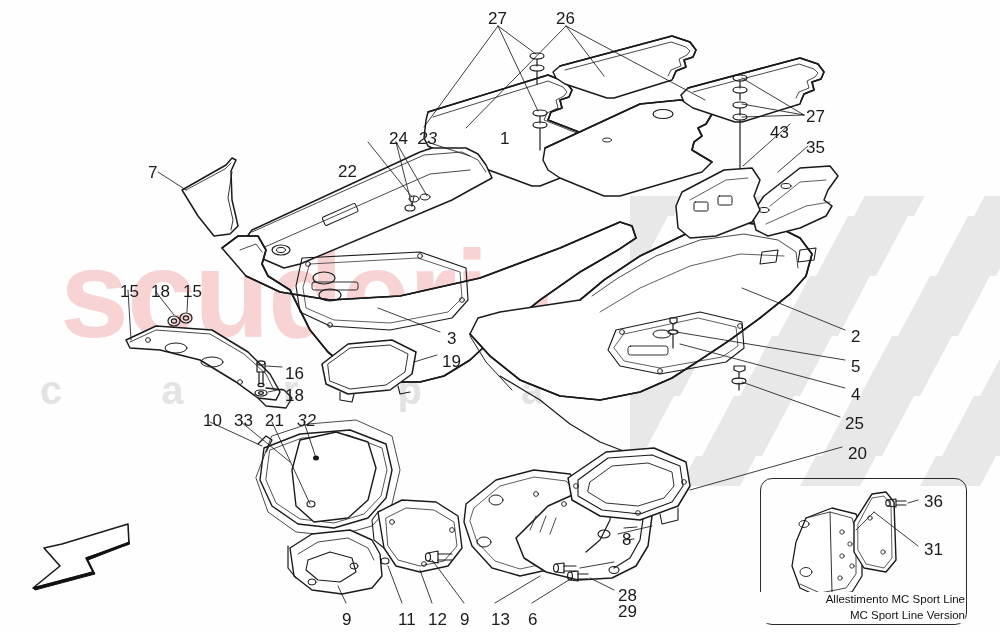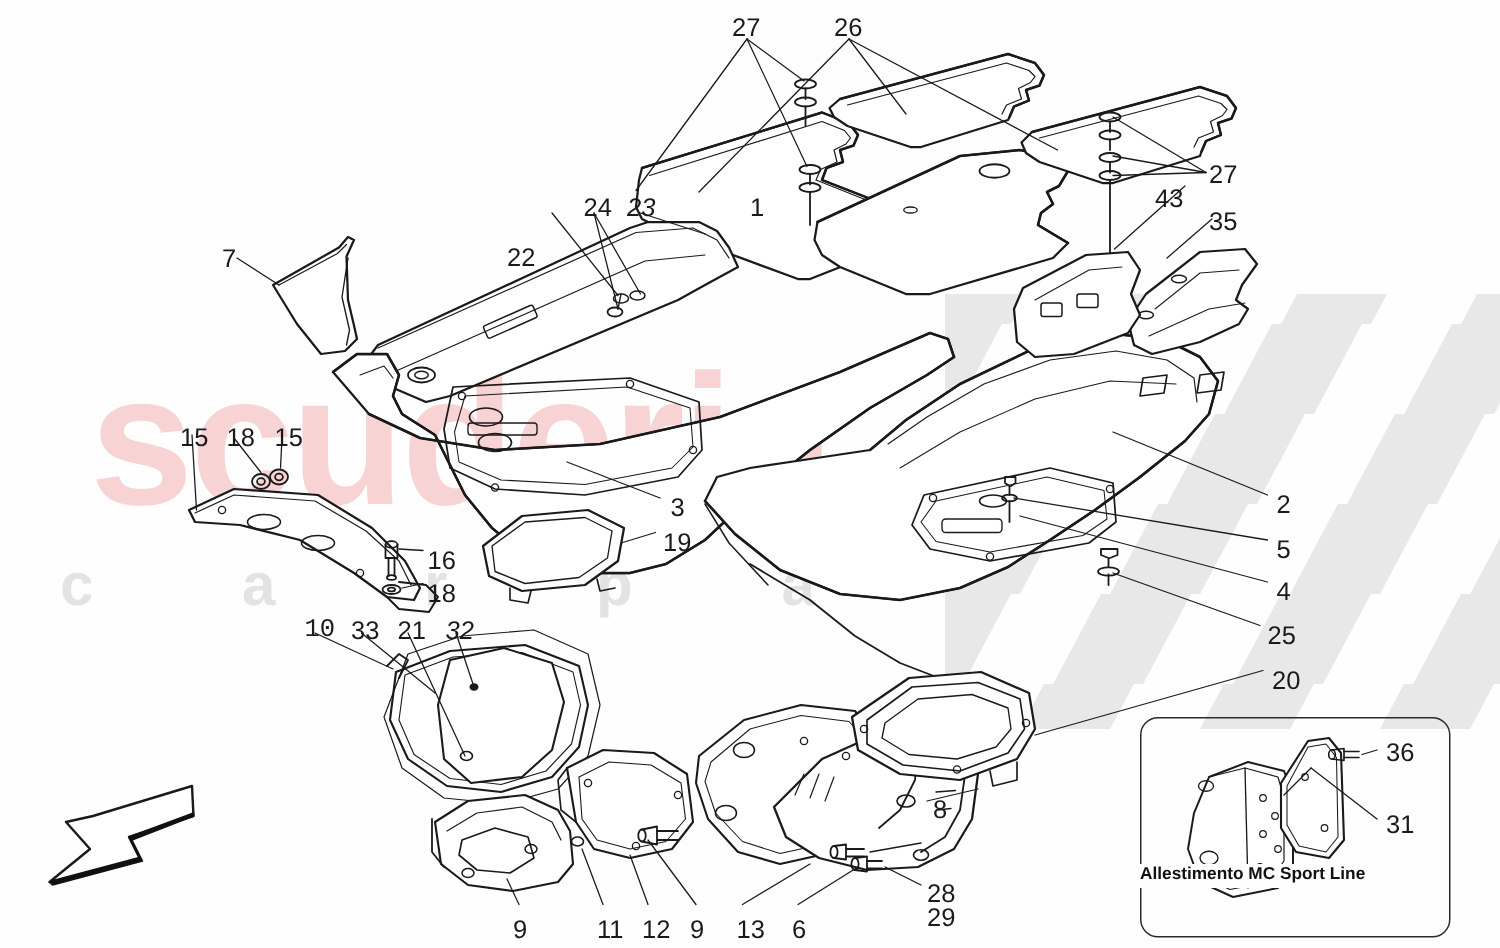--- a/index.html
+++ b/index.html
@@ -26,22 +26,22 @@
   
   #art{position:absolute;left:0;top:0;width:1000px;height:632px;}
 
   
   .num{position:absolute;font-family:"Liberation Sans",sans-serif;
        font-size:17px;color:#1a1a1a;line-height:1;white-space:nowrap;}
 
   
   #inset{position:absolute;left:760px;top:478px;width:205px;height:145px;
          border:1.3px solid #2a2a2a;border-radius:12px;background:transparent;}
-  #inset-caption{position:absolute;left:760px;top:576px;width:205px;
-         text-align:left;font-size:11.5px;font-weight:bold;color:#111;
+  #inset-caption{position:absolute;left:760px;top:592px;width:205px;
+         text-align:right;font-size:11.5px;font-weight:normal;color:#111;
          line-height:1.35;}
   #inset-caption span{display:block;background:#fefefe;}
 </style>
 </head>
 <body>
 
 <div id="stage">
 
   <div class="wm" id="wm-scuderia">scuderia</div>
 
@@ -434,20 +434,21 @@
         <path d="M918 546 L874 512" stroke-width="0.85"></path>
         <path d="M874 512 L856 530" stroke-width="0.85"></path>
       </g>
 
     </g>
   </svg>
 
   <div id="inset"></div>
   <div id="inset-caption">
     <span>Allestimento MC Sport Line</span>
+    <span>MC Sport Line Version</span>
   </div>
 
   <div id="callout-layer">
       <div class="num" style="left: 488px; top: 10px;">27</div>
       <div class="num" style="left: 556px; top: 10px; text-align: center;">26</div>
       <div class="num" style="left: 806px; top: 108px;">27</div>
       <div class="num" style="left: 770px; top: 124px;">43</div>
       <div class="num" style="left: 806px; top: 139px;">35</div>
       <div class="num" style="left: 338px; top: 130px; margin-top: 33px;">22</div>
       <div class="num" style="left: 389px; top: 130px;">24</div>
@@ -458,21 +459,21 @@
       <div class="num" style="left: 151px; top: 283px;">18</div>
       <div class="num" style="left: 183px; top: 283px;">15</div>
       <div class="num" style="left: 447px; top: 330px;">3</div>
       <div class="num" style="left: 851px; top: 328px;">2</div>
       <div class="num" style="left: 851px; top: 358px;">5</div>
       <div class="num" style="left: 442px; top: 353px;">19</div>
       <div class="num" style="left: 285px; top: 365px; text-align: center;">16</div>
       <div class="num" style="left: 851px; top: 386px;">4</div>
       <div class="num" style="left: 285px; top: 387px;">18</div>
       <div class="num" style="left: 845px; top: 415px;">25</div>
-      <div class="num" style="left: 203px; top: 412px; font-family: Liberation Mono, monospace;">10</div>
+      <div class="num" style="left: 203px; top: 412px;">10</div>
       <div class="num" style="left: 234px; top: 412px;">33</div>
       <div class="num" style="left: 265px; top: 412px;">21</div>
       <div class="num" style="left: 297px; top: 412px; font-style: italic;">32</div>
       <div class="num" style="left: 848px; top: 445px;">20</div>
       <div class="num" style="left: 924px; top: 493px;">36</div>
       <div class="num" style="left: 622px; top: 531px;">8</div>
       <div class="num" style="left: 924px; top: 541px;">31</div>
       <div class="num" style="left: 618px; top: 559px; margin-top: 44px;">29</div>
       <div class="num" style="left: 618px; top: 587px;">28</div>
       <div class="num" style="left: 342px; top: 611px;">9</div>

